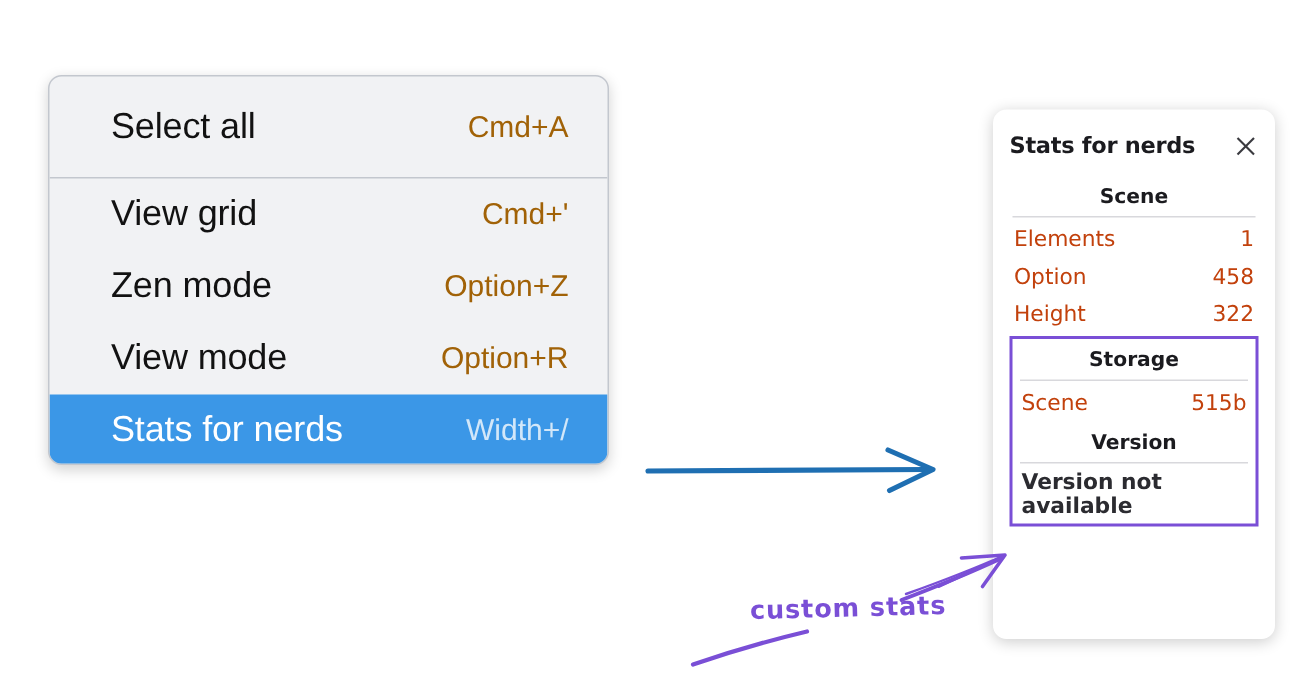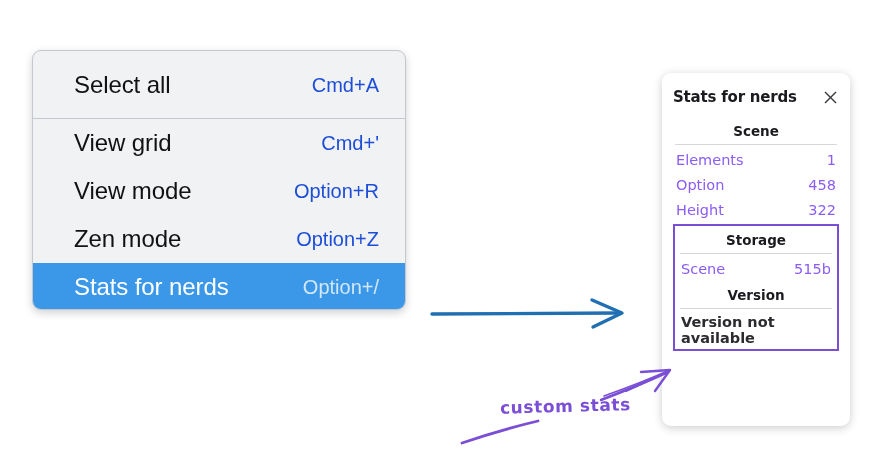--- a/index.html
+++ b/index.html
@@ -49,21 +49,21 @@
     box-sizing: border-box;
   }
   .menu-item .mi-label {
     font-size: 24px;
     color: #121212;
     letter-spacing: -0.1px;
     white-space: nowrap;
   }
   .menu-item .mi-shortcut {
     font-size: 20px;
-    color: #1d4ed8;
+    color: #a16207;
     white-space: nowrap;
   }
   .menu-item.selected {
     background: #3b97e7;
   }
   .menu-item.selected .mi-label { color: #ffffff; }
   .menu-item.selected .mi-shortcut { color: #d2e7f9; }
 
   
   #stats-panel {
@@ -114,21 +114,21 @@
     height: 1px;
     background: #d8d8dc;
     margin: 0 2px 2px 2px;
   }
   .sp-row {
     display: flex;
     align-items: center;
     justify-content: space-between;
     height: 25px;
     font-size: 14.5px;
-    color: #8b5cf6;
+    color: #c2410c;
     padding: 0 3px;
     box-sizing: border-box;
     text-align: right;
   }
   .sp-row .sp-value { font-variant-numeric: tabular-nums; }
 
   .sp-boxed {
     border: 2px solid #7a4fd6;
     margin: 2px 0 0 0;
     padding: 0 3px 3px 3px;
@@ -174,30 +174,30 @@
   </div>
 
   <div class="menu-divider"></div>
 
   <div class="menu-group group-bottom">
     <div class="menu-item">
       <span class="mi-label">View grid</span>
       <span class="mi-shortcut">Cmd+'</span>
     </div>
     <div class="menu-item">
+      <span class="mi-label">Zen mode</span>
+      <span class="mi-shortcut">Option+Z</span>
+    </div>
+    <div class="menu-item">
       <span class="mi-label">View mode</span>
       <span class="mi-shortcut">Option+R</span>
     </div>
-    <div class="menu-item">
-      <span class="mi-label">Zen mode</span>
-      <span class="mi-shortcut">Option+Z</span>
-    </div>
     <div class="menu-item selected">
       <span class="mi-label">Stats for nerds</span>
-      <span class="mi-shortcut">Option+/</span>
+      <span class="mi-shortcut">Width+/</span>
     </div>
   </div>
 
 </div>
 
 <div id="stats-panel">
 
   <div class="sp-header">
     <span class="sp-title">Stats for nerds</span>
     <span class="sp-close">

